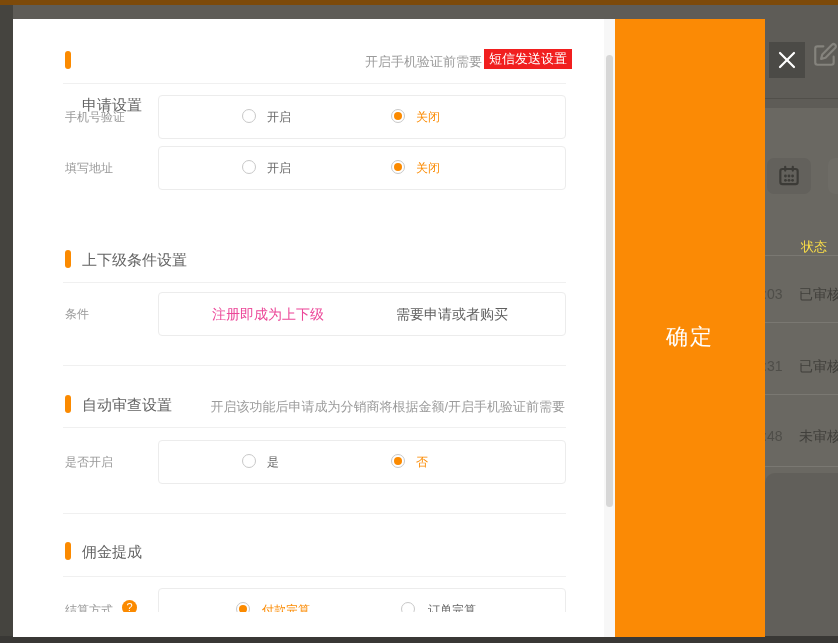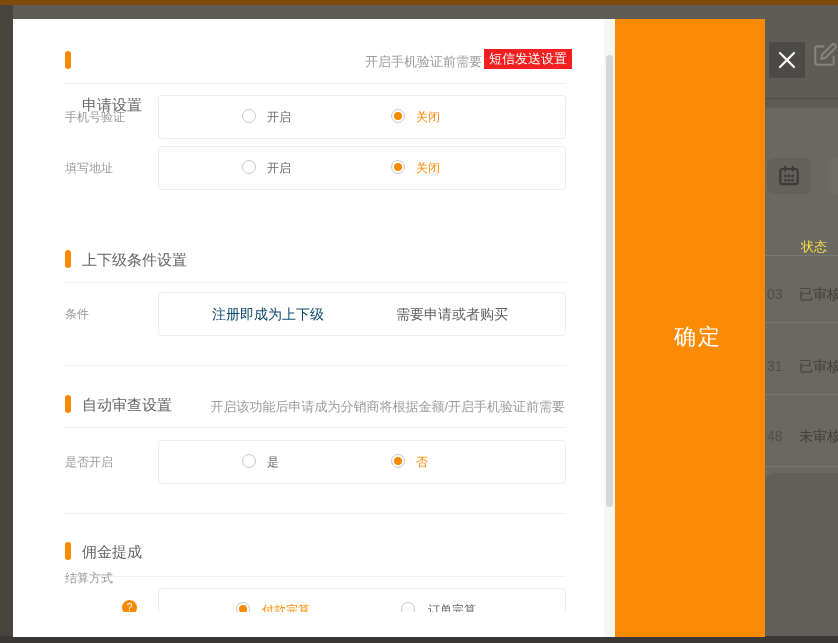--- a/index.html
+++ b/index.html
@@ -25,38 +25,38 @@
   .bg-col-header{left:801px;top:238px;font-size:13px;color:#fde047;}
   .bg-time{left:763px;font-size:14px;color:#4f4e49;}
   .bg-status{left:799px;font-size:14px;color:#403f3b;white-space:nowrap;}
   
   .modal-white{left:13px;top:19px;width:602px;height:618px;background:#ffffff;}
   .scroll-clip{left:13px;top:19px;width:591px;height:593px;overflow:hidden;background:#fff;}
   .scroll-inner{position:absolute;left:-13px;top:-19px;width:838px;height:700px;}
   .scrollbar-track{left:604px;top:19px;width:11px;height:618px;background:#f7f7f7;}
   .scrollbar-thumb{position:absolute;left:2px;top:36px;width:7px;height:452px;border-radius:4px;background:#d7d7d7;}
   .confirm-panel{left:615px;top:19px;width:150px;height:618px;background:#fb8a05;}
-  .confirm-btn{position:absolute;left:8px;top:302px;width:100%;text-align:center;
+  .confirm-btn{position:absolute;left:0;top:302px;width:100%;text-align:center;
     font-size:22px;color:#ffffff;letter-spacing:2px;cursor:pointer;background:none;border:none;
     font-family:"Liberation Sans","DejaVu Sans",sans-serif;}
   
   .sec-marker{width:6px;height:18px;border-radius:3px;background:#fb8a00;left:65px;}
   .sec-title{left:82px;font-size:15px;color:#636363;}
   .note{font-size:13px;color:#9b9b9b;white-space:nowrap;}
   .badge-red{left:484px;top:49px;height:20px;line-height:20px;background:#f11f1f;color:#fff;
     font-size:13px;padding:0 5px;cursor:pointer;}
   .hr{left:63px;width:503px;height:1px;background:#f0f0f0;}
   .row-label{left:65px;font-size:12px;color:#999999;}
   .opt-box{left:158px;width:406px;height:42px;border:1px solid #ececec;border-radius:4px;background:#fff;}
   .radio{width:14px;height:14px;border:1px solid #c8c8c8;border-radius:50%;background:#fff;box-sizing:border-box;cursor:pointer;}
   .radio.on::after{content:"";position:absolute;left:2px;top:2px;width:8px;height:8px;border-radius:50%;background:#fb8a00;}
   .opt-label{font-size:12px;color:#666666;cursor:pointer;}
   .opt-label.on{color:#fb8a00;}
   .choice{font-size:14px;color:#5f5f5f;cursor:pointer;}
-  .choice.on{color:#0c4a6e;}
+  .choice.on{color:#ec4899;}
   .help-badge{left:122px;top:600px;width:15px;height:15px;border-radius:50%;background:#fb8a00;
     color:#fff;font-size:11px;line-height:15px;text-align:center;cursor:pointer;}
 </style>
 </head>
 <body>
 
 <div id="page">
 
   <div class="abs bg-zone-upper"></div>
   <div class="abs bg-zone-table"></div>
@@ -148,21 +148,21 @@
       <div class="abs radio" style="left:242px;top:454px;"></div>
       <div class="abs opt-label" style="left:267px;top:454px;">是</div>
       <div class="abs radio on" style="left:391px;top:454px;"></div>
       <div class="abs opt-label on" style="left:416px;top:454px;">否</div>
       <div class="abs hr" style="top:513px;"></div>
 
       <div class="abs sec-marker" style="top:542px;"></div>
       <div class="abs sec-title" style="top:543px;">佣金提成</div>
       <div class="abs hr" style="top:576px;"></div>
 
-      <div class="abs row-label" style="top:570px;">结算方式</div>
+      <div class="abs row-label" style="top:602px;">结算方式</div>
       <div class="abs help-badge">?</div>
       <div class="abs opt-box" style="top:588px;"></div>
       <div class="abs radio on" style="left:236px;top:602px;"></div>
       <div class="abs opt-label on" style="left:262px;top:602px;">付款完算</div>
       <div class="abs radio" style="left:401px;top:602px;"></div>
       <div class="abs opt-label" style="left:428px;top:602px;">订单完算</div>
 
     </div>
   </div>
 

